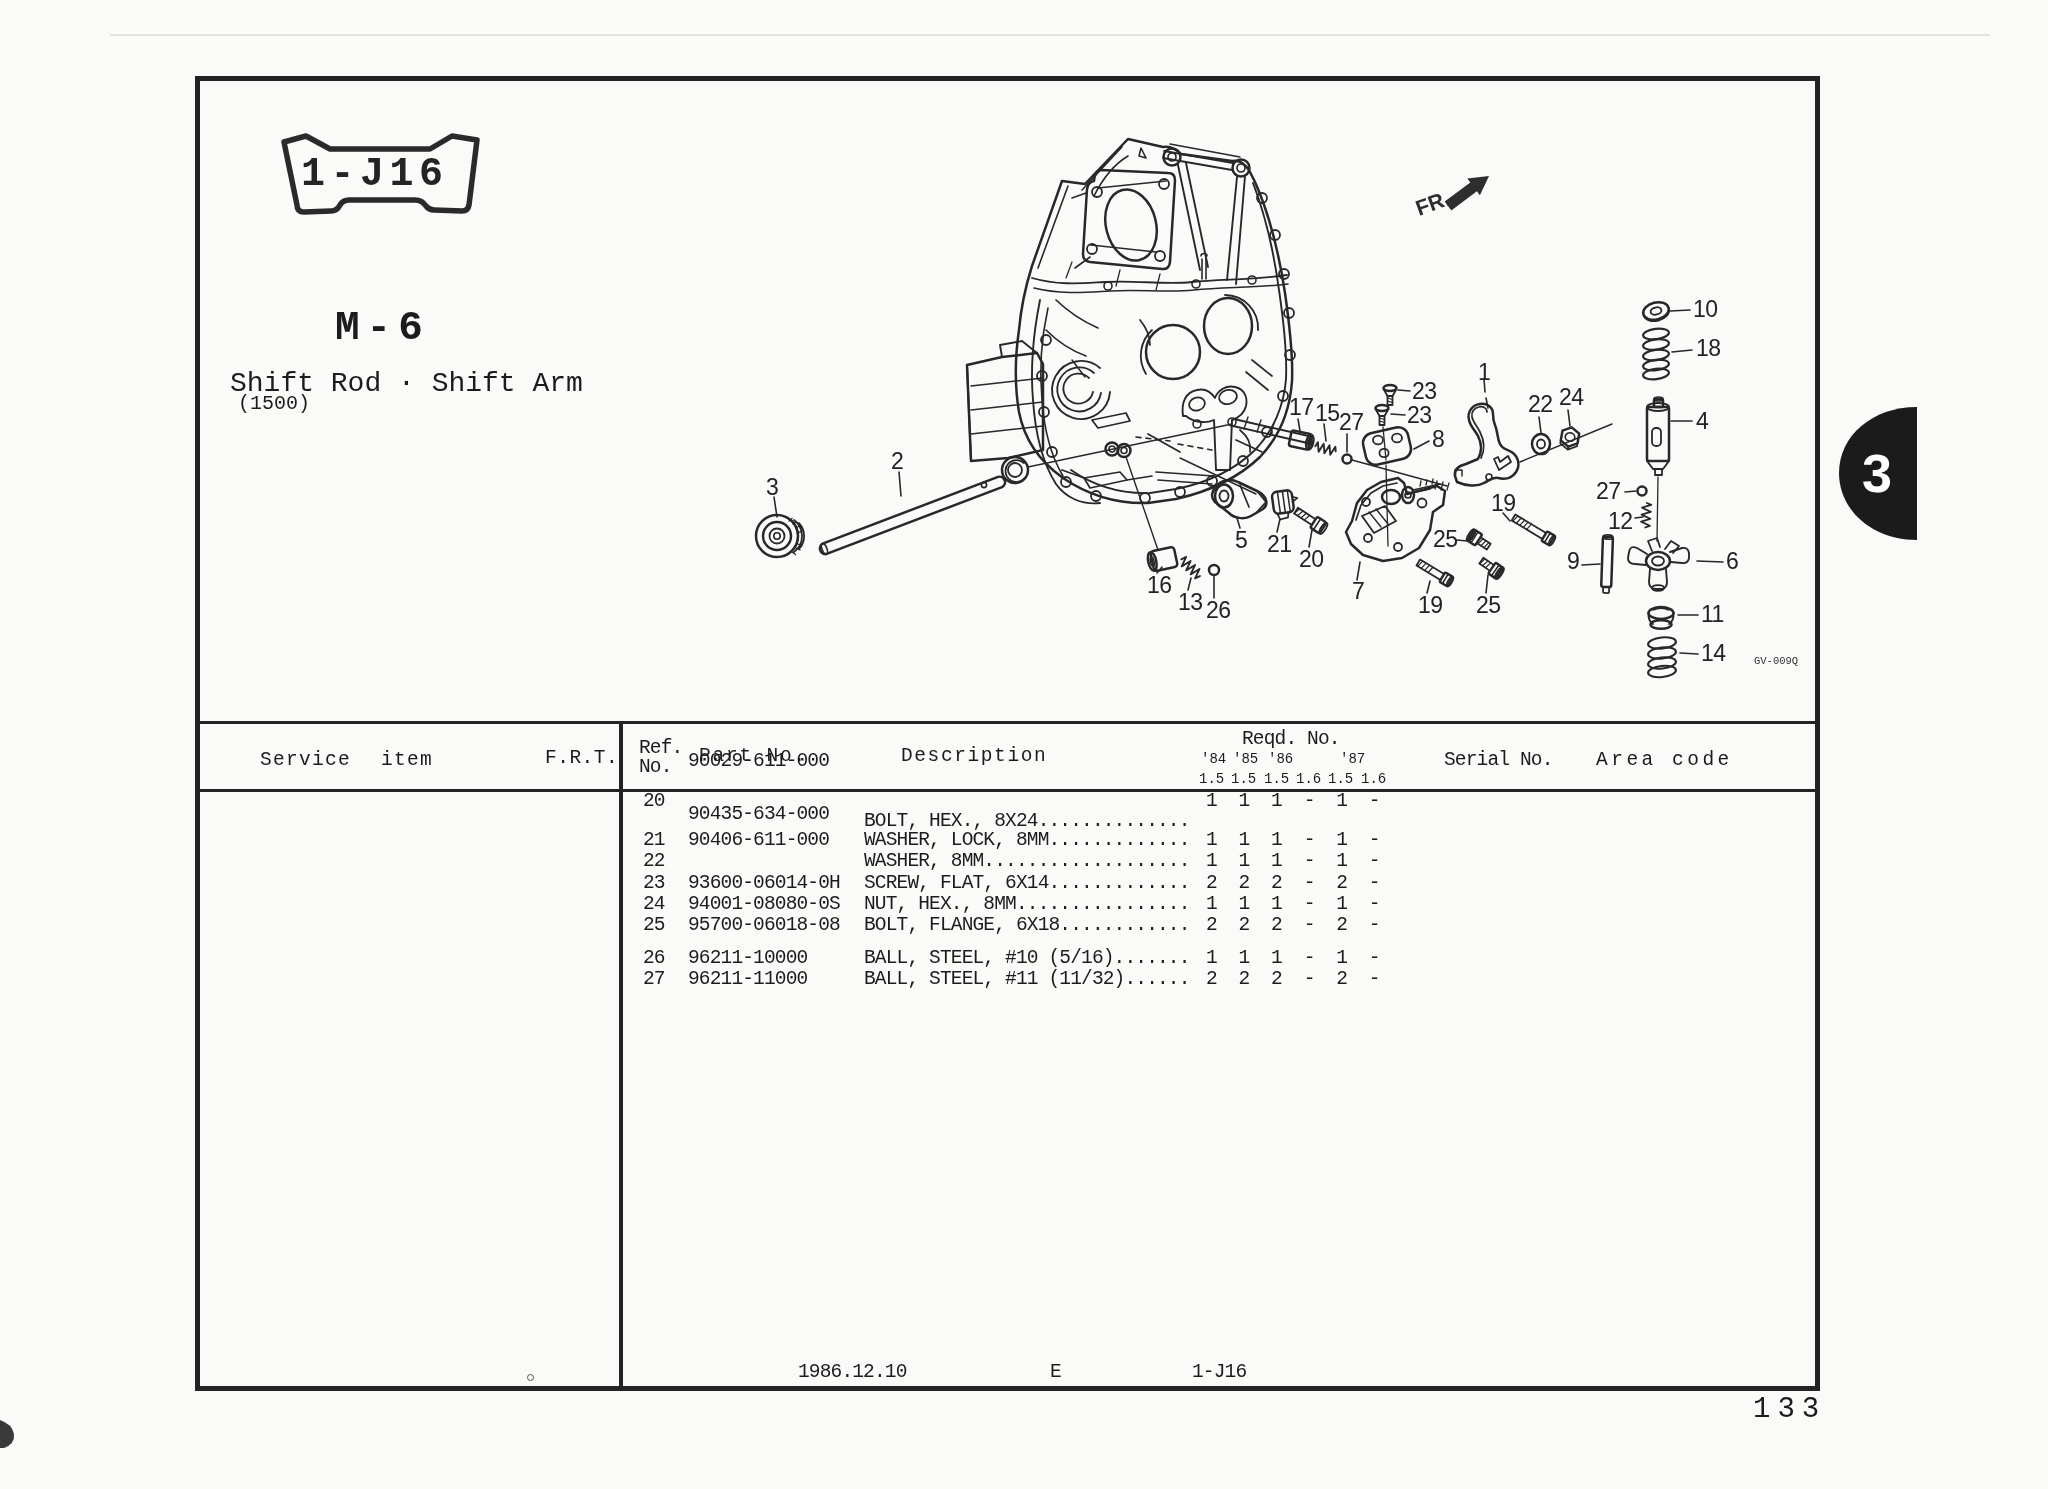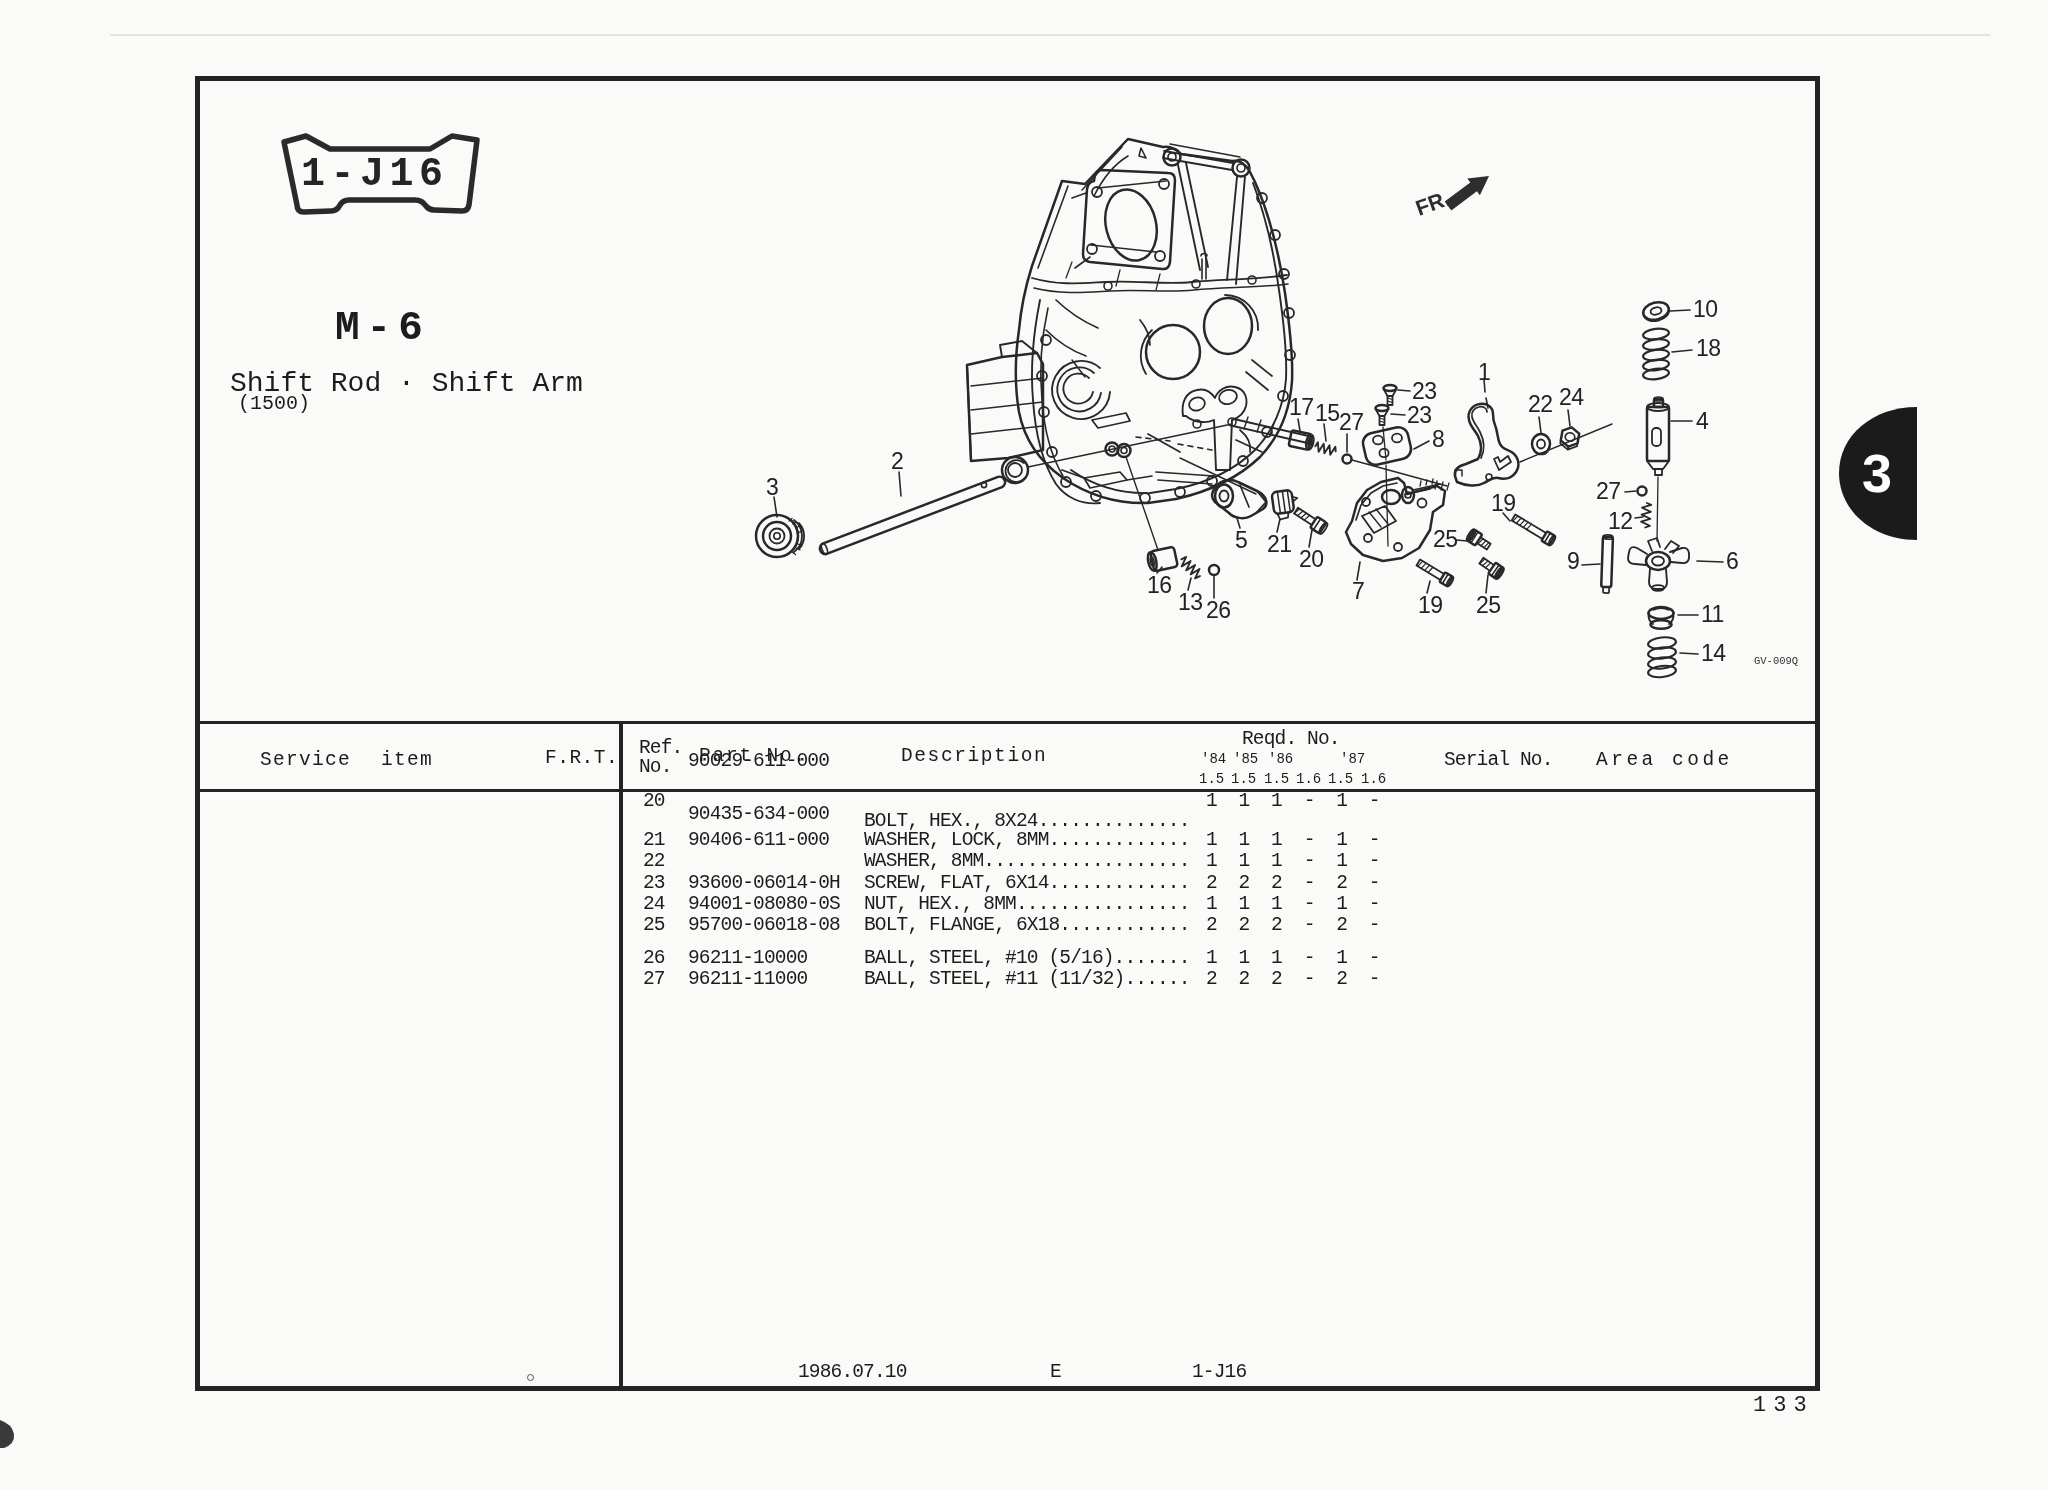--- a/index.html
+++ b/index.html
@@ -79,24 +79,24 @@
   <span class="abs t18" style="left:643px;top:949px;">26</span>
   <span class="abs t18" style="left:688px;top:949px;">96211-10000</span>
   <span class="abs t18" style="left:864px;top:949px;">BALL, STEEL, #10 (5/16).......</span>
   <span class="abs t18" style="left:1206px;top:949px;">1  1  1  -  1  -</span>
 
   <span class="abs t18" style="left:643px;top:970px;">27</span>
   <span class="abs t18" style="left:688px;top:970px;">96211-11000</span>
   <span class="abs t18" style="left:864px;top:970px;">BALL, STEEL, #11 (11/32)......</span>
   <span class="abs t18" style="left:1206px;top:970px;">2  2  2  -  2  -</span>
 
-  <span class="abs t18" style="left:798px;top:1363px;">1986.07.10</span>
+  <span class="abs t18" style="left:798px;top:1363px;">1986.12.10</span>
   <span class="abs t18" style="left:1050px;top:1363px;">E</span>
   <span class="abs t18" style="left:1192px;top:1363px;">1-J16</span>
-  <span class="abs" style="left:1753px;top:1395px;font-size:22px;letter-spacing:7px;">133</span>
+  <span class="abs" style="left:1753px;top:1395px;font-size:29px;letter-spacing:7px;">133</span>
 
   <span class="abs" style="left:335px;top:308px;font-size:41px;font-weight:bold;letter-spacing:7px;">M-6</span>
   <span class="abs" style="left:230px;top:370px;font-size:28px;">Shift Rod · Shift Arm</span>
   <span class="abs" style="left:238px;top:394px;font-size:20px;">(1500)</span>
 
   <div class="abs" style="left:527px;top:1374px;width:5px;height:5px;border:1.5px solid #555;border-radius:50%;"></div>
 
   <svg id="art" width="2048" height="1489" viewBox="0 0 2048 1489" style="position:absolute;left:0;top:0;" fill="none" stroke="#282828" stroke-width="2.5" stroke-linecap="round" stroke-linejoin="round">
 
     <g stroke-width="5.5" stroke="#2a2a2a">

